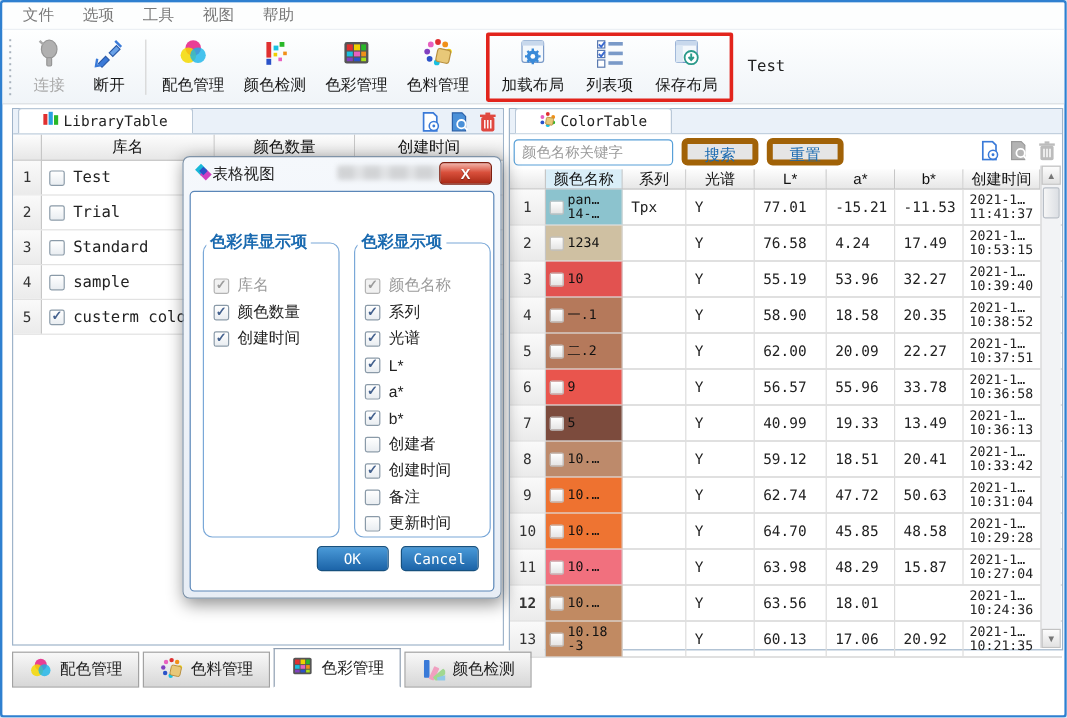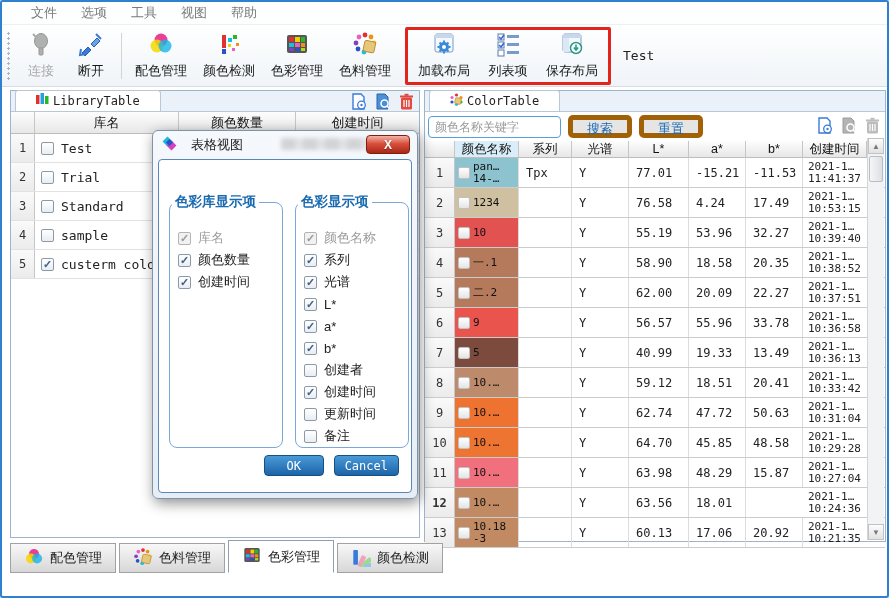--- a/index.html
+++ b/index.html
@@ -6,21 +6,21 @@
   html,body { background:#cfe2f3; }
   .window {
     position:relative; width:889px; height:598px;
     border:2px solid #2f80d0; border-radius:3px; background:#fff; overflow:hidden;
     font-family:"Liberation Sans", sans-serif; font-size:13px; color:#222;
   }
   .mono { font-family:"DejaVu Sans Mono", monospace; }
 
   
   .menubar { position:absolute; left:0; top:0; right:0; height:23px;
-    display:flex; align-items:center; padding-left:20px; background:#fdfefe;
+    display:flex; align-items:center; padding-left:8px; background:#fdfefe;
     border-bottom:1px solid #ecf0f4; color:#7a7a7a; }
   .menu-item { padding:2px 9px; margin-right:6px; cursor:default; }
 
   
   .toolbar { position:absolute; left:0; top:23px; right:0; height:62px;
     display:flex; align-items:center; padding-left:4px;
     background:linear-gradient(#feffff,#f0f4f8); border-bottom:1px solid #d8dde2; }
   .grip { width:6px; height:50px; margin-right:4px;
     background-image:radial-gradient(#aab4be 1px, transparent 1.3px);
     background-size:5px 5px; }
@@ -97,21 +97,21 @@
     background:#f2f3f5; border-left:1px solid #d4d4d4; }
   .sb-btn { position:absolute; left:0; width:16px; height:16px; background:linear-gradient(#fcfcfc,#e2e2e2);
     border:1px solid #c2c2c2; color:#777; font-size:8px; display:flex; align-items:center; justify-content:center; cursor:pointer; }
   .sb-thumb { position:absolute; left:1px; top:18px; width:14px; height:26px;
     background:linear-gradient(90deg,#f6f6f6,#dcdfe4); border:1px solid #b8bec6; border-radius:2px; cursor:grab; }
 
   
   .dialog { position:absolute; left:150px; top:128px; width:266px; height:369px;
     background:linear-gradient(#f5f8fc,#e7edf5); border:1px solid #7f93a8; border-radius:6px;
     box-shadow:2px 4px 14px rgba(0,0,0,0.45); z-index:50; }
-  .dlg-title { position:relative; height:27px; display:flex; align-items:center; gap:14px; padding-left:9px;
+  .dlg-title { position:relative; height:27px; display:flex; align-items:center; gap:0; padding-left:9px;
     font-size:13px; color:#222; }
   .dlg-title svg { width:15px; height:15px; }
   .dlg-watermark { position:absolute; left:128px; top:7px; width:108px; height:12px;
     background:repeating-linear-gradient(90deg,#a8a8a8 0 14px,#c8c8c8 14px 22px);
     opacity:.45; filter:blur(2px); border-radius:2px; }
   .dlg-close { position:absolute; right:7px; top:4px; width:44px; height:19px;
     background:linear-gradient(#f2b4aa,#d9503c 45%,#a82815); border:1px solid #7e1f10; border-radius:4px;
     color:#fff; font-size:12px; font-weight:bold; display:flex; align-items:center; justify-content:center;
     cursor:pointer; text-shadow:0 1px 1px rgba(0,0,0,.4); }
   .dlg-body { position:absolute; left:5px; right:5px; top:28px; bottom:5px;
@@ -710,26 +710,26 @@
               <span>创建者</span>
             </div>
 
             <div class="gb-item">
               <span class="cb checked"></span>
               <span>创建时间</span>
             </div>
 
             <div class="gb-item">
               <span class="cb"></span>
+              <span>备注</span>
+            </div>
+
+            <div class="gb-item">
+              <span class="cb"></span>
               <span>更新时间</span>
-            </div>
-
-            <div class="gb-item">
-              <span class="cb"></span>
-              <span>备注</span>
             </div>
           </div>
       </div>
       <div class="dlg-buttons">
         <button class="dlg-btn">OK</button>
         <button class="dlg-btn">Cancel</button>
       </div>
     </div>
   </div>
 

